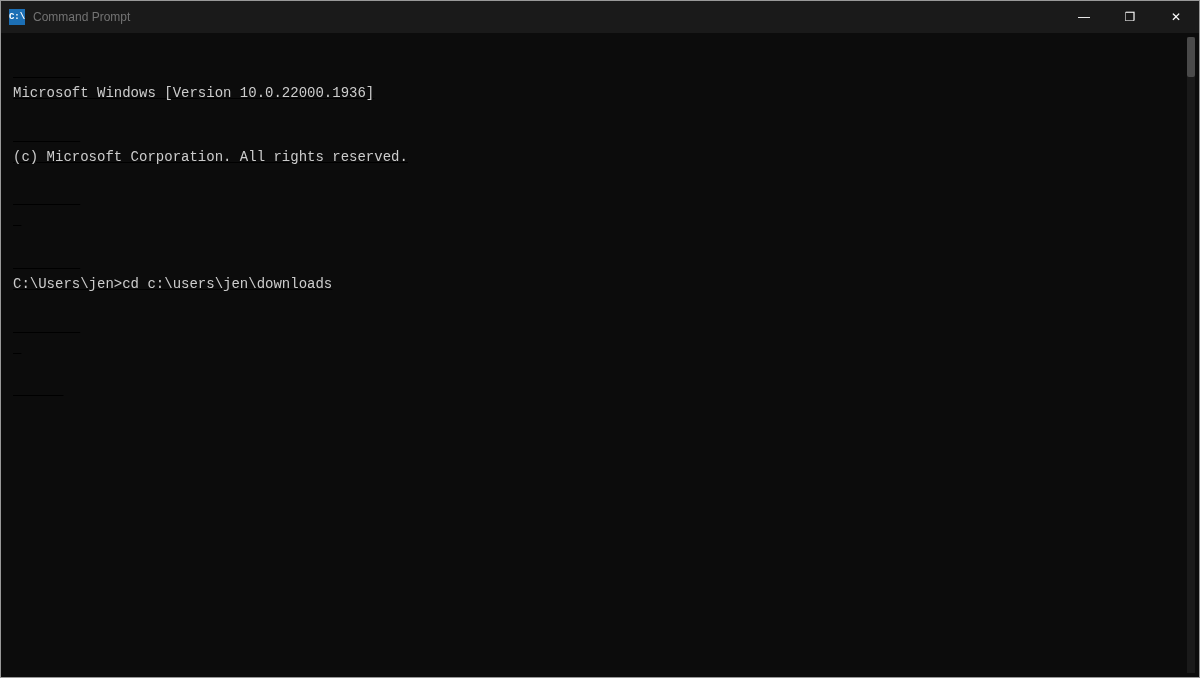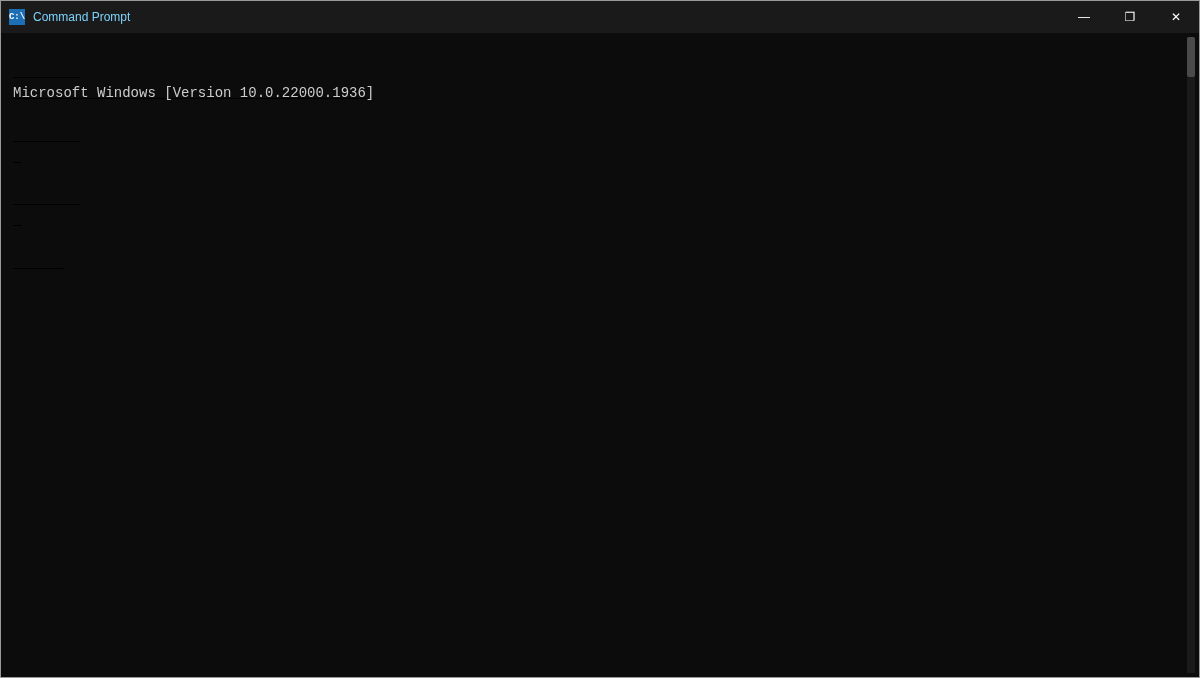--- a/index.html
+++ b/index.html
@@ -57,21 +57,21 @@
       display: flex;
       align-items: center;
       justify-content: center;
       font-size: 9px;
       color: white;
       font-weight: bold;
       font-family: 'Courier New', monospace;
     }
 
     .titlebar-title {
-      color: #7dd3fc;
+      color: #737373;
       font-size: 12px;
       font-weight: 400;
       user-select: none;
     }
 
     .titlebar-controls {
       display: flex;
       height: 32px;
     }
 
@@ -152,21 +152,23 @@
       <button class="titlebar-btn">—</button>
       <button class="titlebar-btn">❐</button>
       <button class="titlebar-btn close">✕</button>
     </div>
   </div>
 
   <div class="terminal-body">
     <div class="terminal-content">
       <div class="terminal-text">
         <span class="line">Microsoft Windows [Version 10.0.22000.1936]</span>
+        <span class="line">(c) Microsoft Corporation. All rights reserved.</span>
         <span class="blank-line"> </span>
+        <span class="line">C:\Users\jen&gt;cd c:\users\jen\downloads</span>
         <span class="blank-line"> </span>
       </div>
     </div>
     <div class="scrollbar">
       <div class="scrollbar-thumb"></div>
     </div>
   </div>
 </div>
 
 </body></html>

